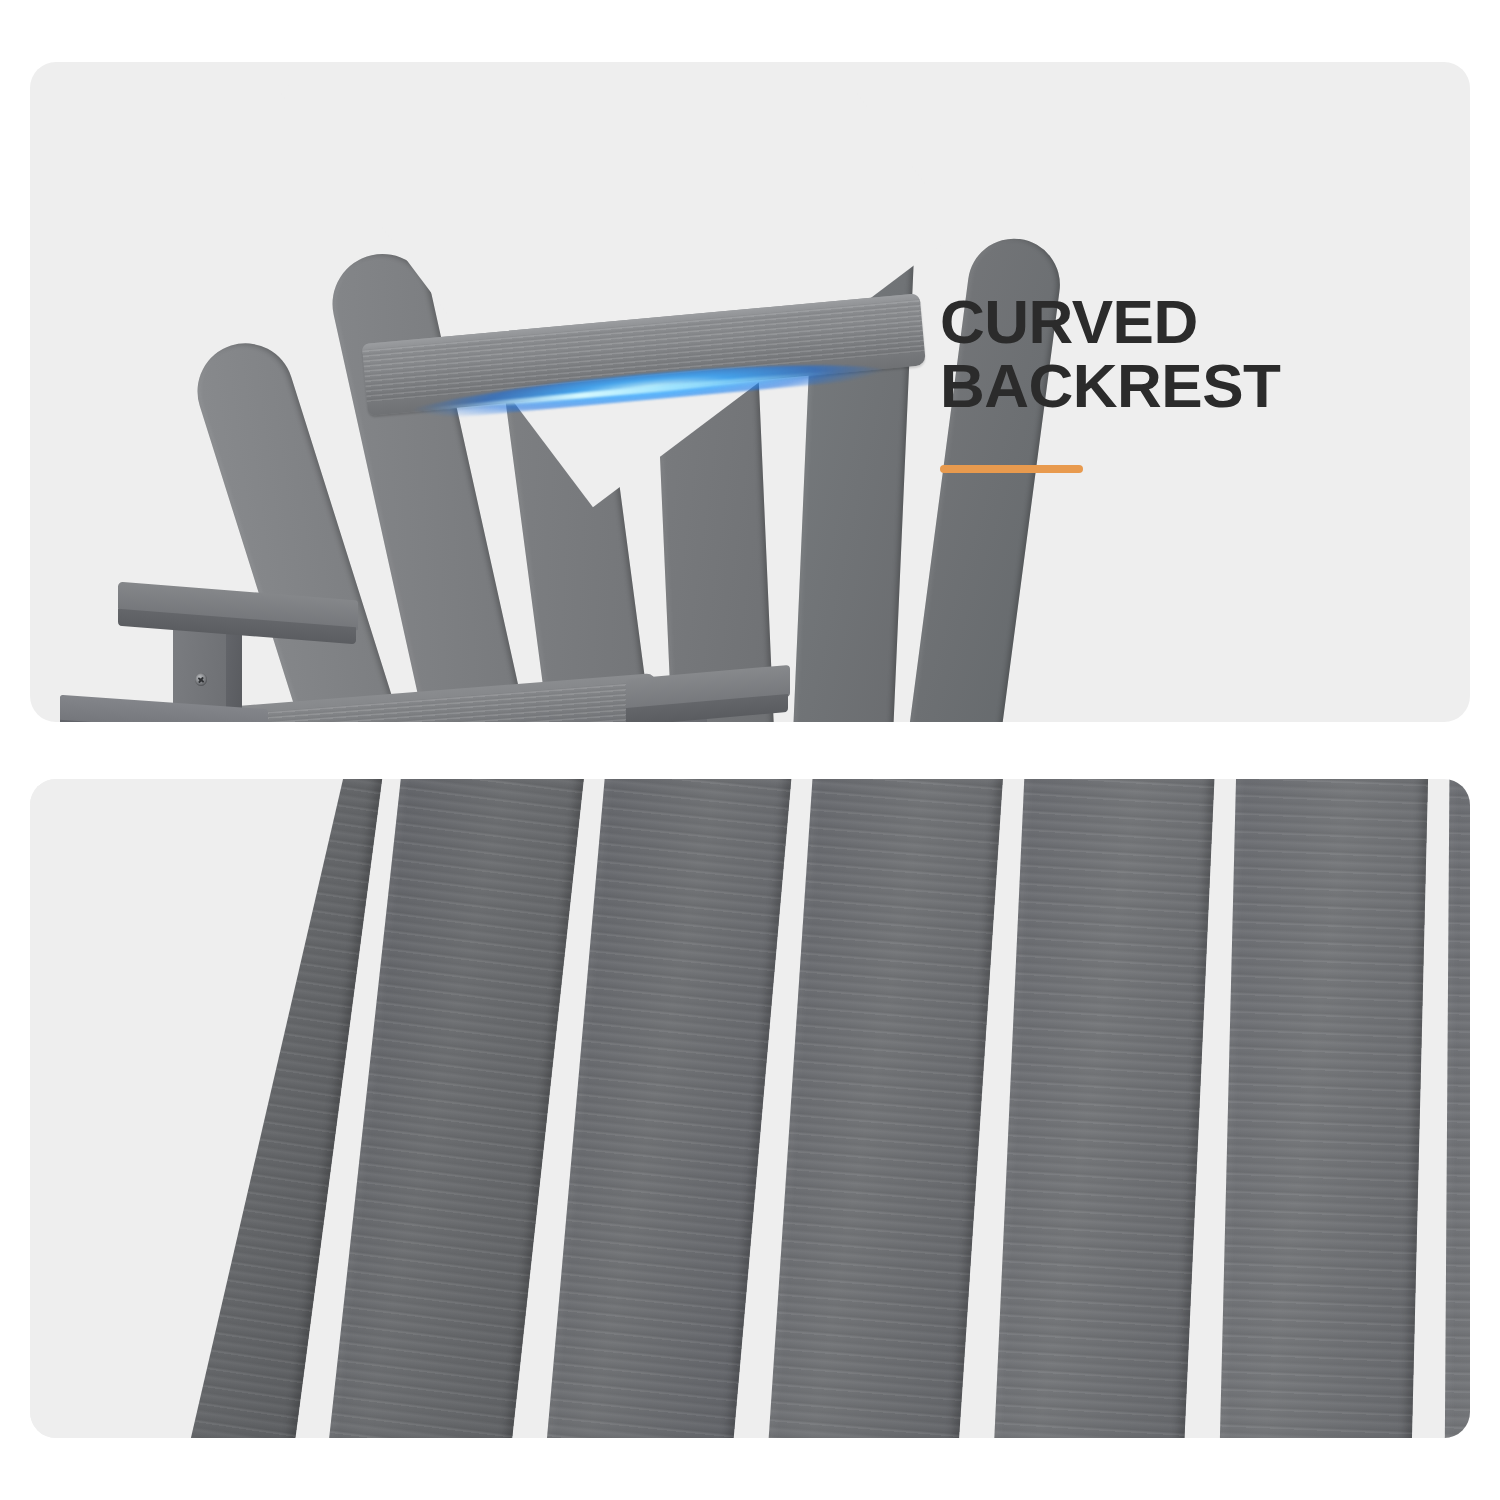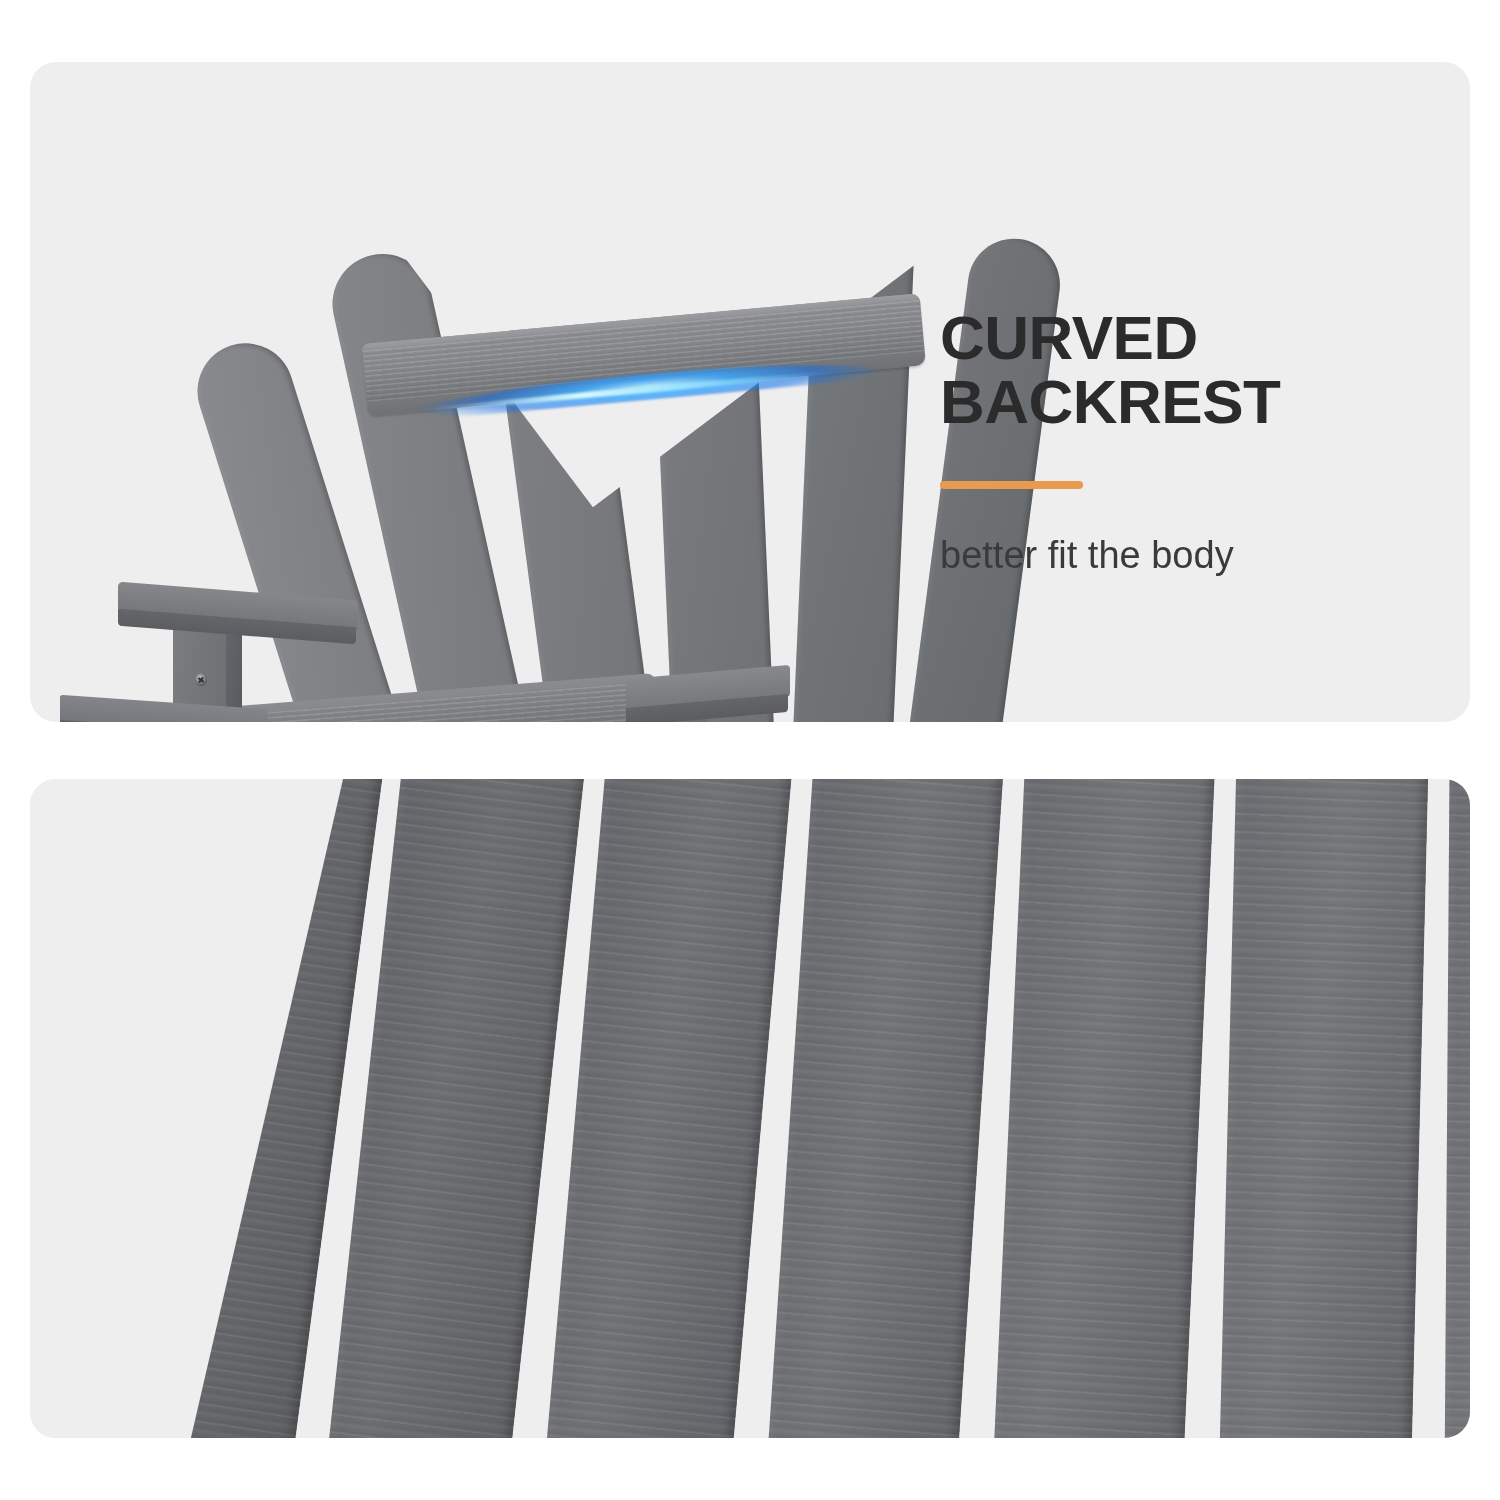--- a/index.html
+++ b/index.html
@@ -16,21 +16,21 @@
     position:absolute;
     background:#eeeeee;
     border-radius:26px;
     overflow:hidden;
   }
   #panel-top{left:30px;top:62px;width:1440px;height:660px;}
   #panel-bottom{left:30px;top:779px;width:1440px;height:659px;}
 
   
   .copy{position:absolute;}
-  #copy-top{left:910px;top:244px;width:520px;}
+  #copy-top{left:910px;top:228px;width:520px;}
 
   .headline{
     margin:0;
     font-size:62px;
     line-height:1.04;
     font-weight:bold;
     letter-spacing:-0.5px;
     color:#2b2b2b;
     font-family:"Liberation Sans","DejaVu Sans",sans-serif;
     white-space:pre-line;
@@ -306,21 +306,20 @@
       </div>
       <div id="led-top"></div>
       <div id="led-top-core"></div>
 
     </div>
 
     <div class="copy" id="copy-top">
       <h2 class="headline">CURVED
 BACKREST</h2>
       <div class="rule"></div>
-      <p class="subline">better fit the body</p>
     </div>
   </div>
 
   <div class="panel" id="panel-bottom">
 
     <div id="scene-bottom">
 
       <div id="back-fan">
         <div class="bslat" id="bslat-1">
             <div class="bgrain"></div>

